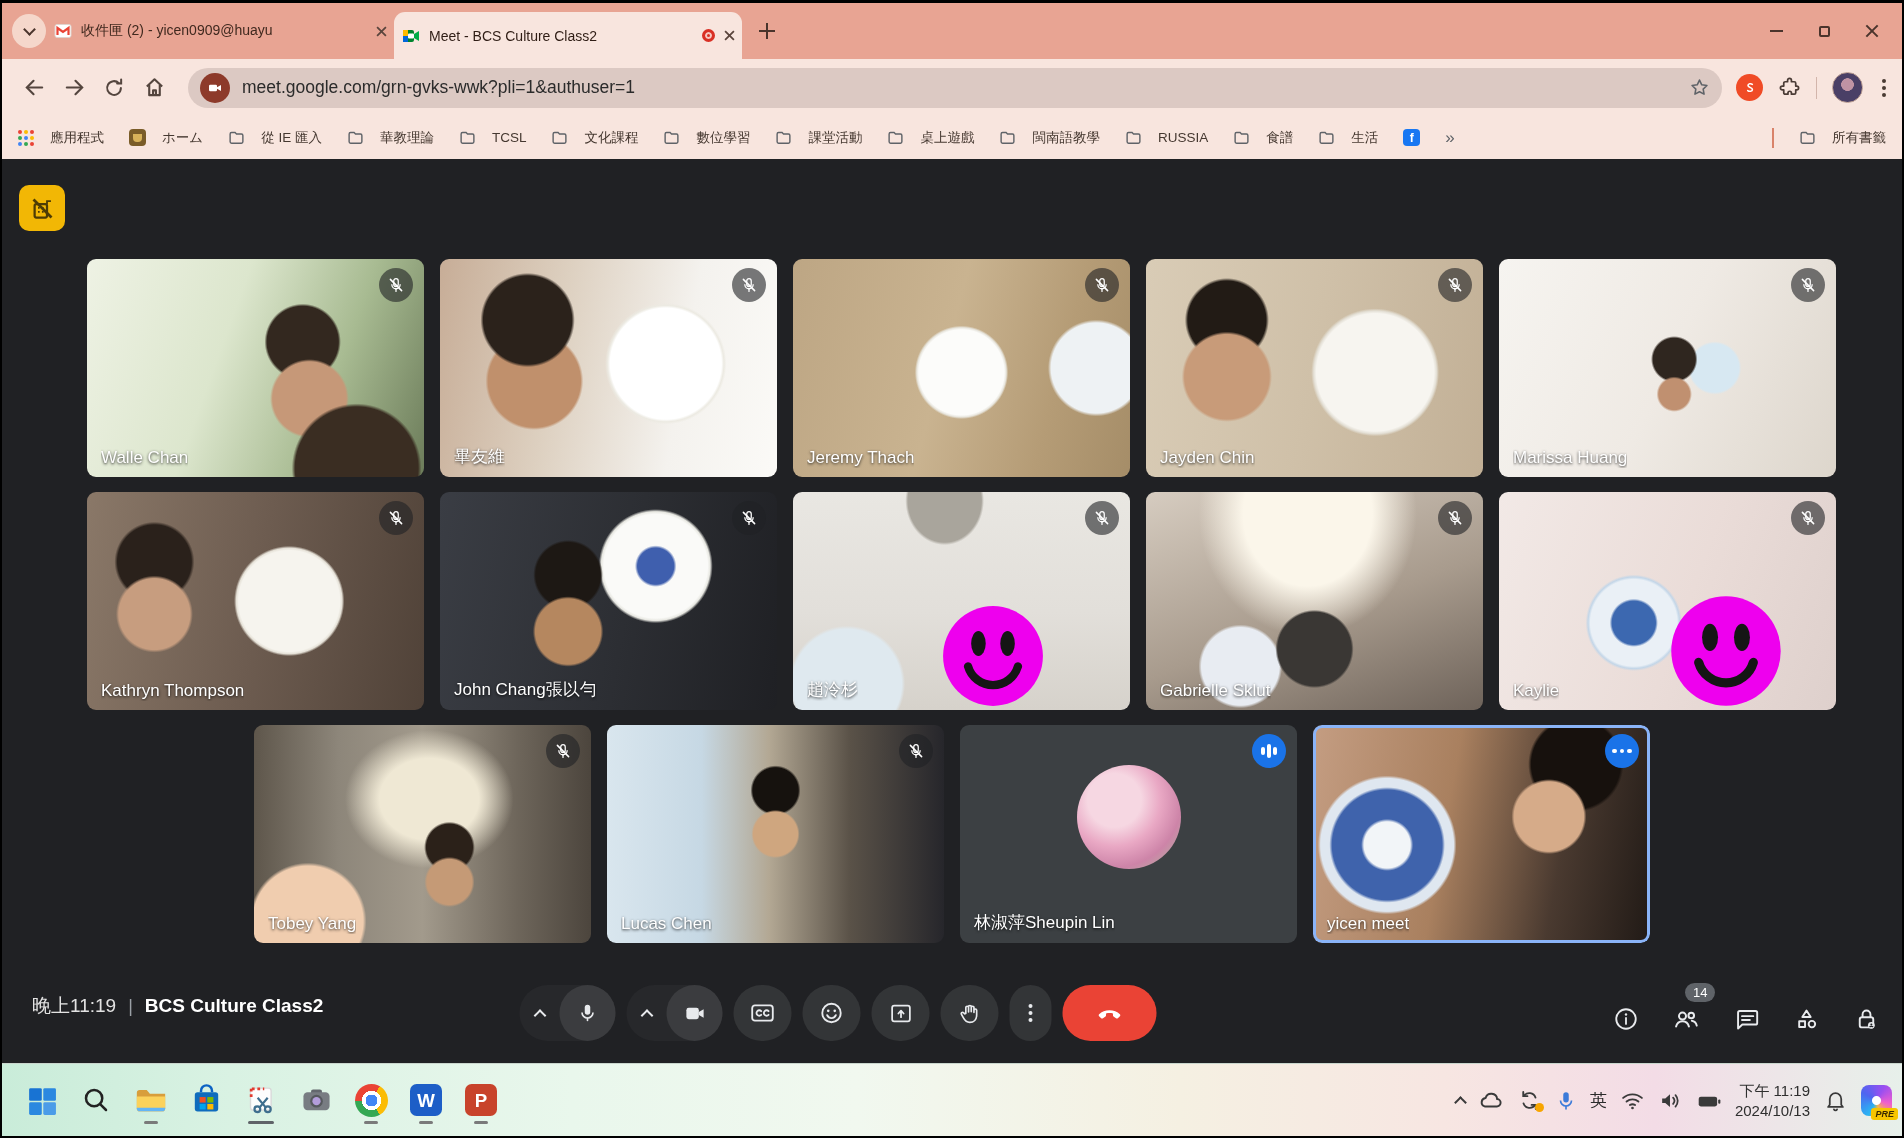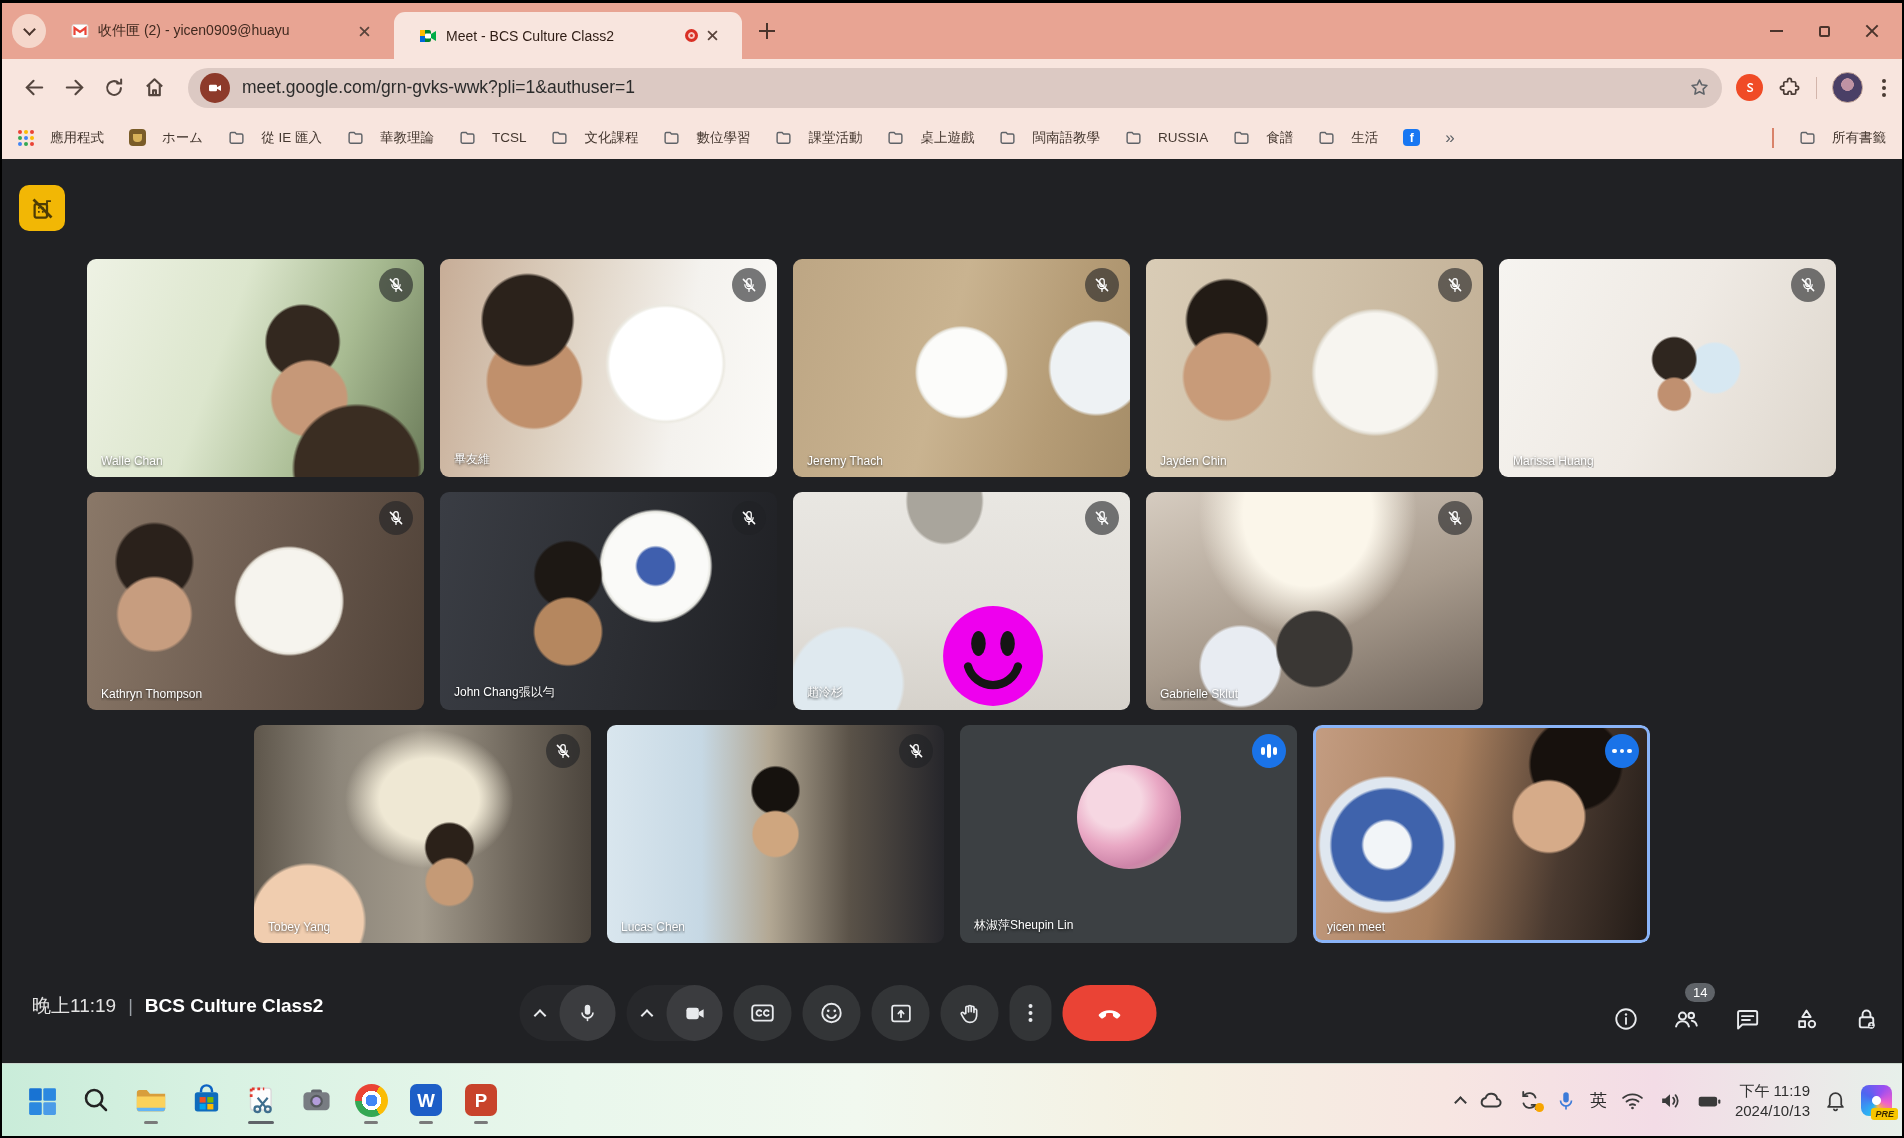--- a/index.html
+++ b/index.html
@@ -3,21 +3,21 @@
 <meta charset="utf-8">
 <style>
   *{box-sizing:border-box;margin:0;padding:0}
   html,body{width:1904px;height:1138px;background:#000;font-family:"Liberation Sans",sans-serif;overflow:hidden}
   .screen{position:absolute;left:2px;top:3px;width:1900px;height:1133px;display:flex;flex-direction:column;background:#202124}
 
   
   .tabstrip{height:56px;background:#e8a493;display:flex;align-items:center;position:relative;flex:none}
   .tabchev{width:34px;height:34px;border-radius:50%;background:#f5d7cb;margin-left:10px;display:flex;align-items:center;justify-content:center;flex:none}
   .chev-d{width:9px;height:9px;border-left:2px solid #4a342c;border-bottom:2px solid #4a342c;transform:rotate(-45deg);margin-top:-4px}
-  .tab{display:flex;align-items:center;gap:9px;padding:0 24px;width:348px;flex:none;color:#40291f;font-size:14px}
+  .tab{display:flex;align-items:center;gap:9px;padding:0 7px;width:348px;flex:none;color:#40291f;font-size:14px}
   .tab .ttl{flex:1;white-space:nowrap;overflow:hidden;text-overflow:ellipsis}
   .tab.active{align-self:flex-end;height:47px;background:#f8e5de;border-radius:11px 11px 0 0;color:#2f1d15}
   .xbtn{flex:none;display:flex}
   .rec{width:13px;height:13px;border:3px solid #d93025;border-radius:50%;background:#d93025;box-shadow:inset 0 0 0 2px #f6c7c0;flex:none}
   .newtab{width:30px;height:30px;margin-left:10px;position:relative;flex:none}
   .newtab::before,.newtab::after{content:"";position:absolute;background:#4a342c;left:50%;top:50%}
   .newtab::before{width:16px;height:2px;transform:translate(-50%,-50%)}
   .newtab::after{width:2px;height:16px;transform:translate(-50%,-50%)}
   .wctrls{position:absolute;right:6px;top:0;height:56px;display:flex;align-items:center}
   .wc{width:48px;height:56px;display:flex;align-items:center;justify-content:center}
@@ -52,21 +52,21 @@
   .ovf{font-size:17px;color:#5f6368;flex:none}
   .bdiv{width:2px;height:20px;background:#d9836a;margin-left:auto;flex:none}
 
   
   .meet{flex:1;position:relative;background:#202124;overflow:hidden}
   .ybadge{position:absolute;left:17px;top:26px;width:46px;height:46px;border-radius:10px;background:#f2b705;display:flex;align-items:center;justify-content:center}
   .grid-row{position:absolute;display:flex;gap:16px}
   .r1{left:85px;top:100px}.r2{left:85px;top:333px}.r3{left:252px;top:566px}
   .tile{position:relative;width:337px;height:218px;border-radius:9px;overflow:hidden;background:#3c4043;flex:none}
   .tile.self{box-shadow:inset 0 0 0 3px #8ab4f8}
-  .pname{position:absolute;left:14px;bottom:9px;color:#fff;font-size:12px;text-shadow:0 1px 3px rgba(0,0,0,.85);max-width:86%;white-space:nowrap;overflow:hidden;text-overflow:ellipsis}
+  .pname{position:absolute;left:14px;bottom:9px;color:#fff;font-size:17px;text-shadow:0 1px 3px rgba(0,0,0,.85);max-width:86%;white-space:nowrap;overflow:hidden;text-overflow:ellipsis}
   .tbadge{position:absolute;top:9px;right:11px;width:34px;height:34px;border-radius:50%;background:rgba(32,33,36,.6);display:flex;align-items:center;justify-content:center}
   .tbadge.blue{background:#1a73e8}
   .eq{display:flex;align-items:center;gap:2.5px}
   .eq i{width:3.5px;background:#fff;border-radius:2px}
   .eq i:nth-child(1){height:8px}.eq i:nth-child(2){height:14px}.eq i:nth-child(3){height:8px}
   .dots3h{display:flex;gap:3px}
   .dots3h i{width:4.5px;height:4.5px;border-radius:50%;background:#fff}
   .smiley{position:absolute}
   .sA{left:148px;top:112px;width:104px;height:104px}
   .sB{left:170px;top:102px;width:114px;height:114px}
@@ -456,20 +456,37 @@
         <div class="tbadge">
             <svg width="18" height="18" viewBox="0 0 24 24" fill="none" stroke="#fff" stroke-width="1.7" stroke-linecap="round">
               <rect x="9" y="3.5" width="6" height="10.5" rx="3"></rect>
               <path d="M6.5 11.5a5.5 5.5 0 0 0 11 0"></path>
               <path d="M12 17.5v3"></path>
               <path d="M4.5 4.5l15 15" stroke-width="2"></path>
             </svg>
           </div>
         <div class="pname">Gabrielle Sklut</div>
       </div>
+      <div class="tile v10">
+        <div class="tbadge">
+            <svg width="18" height="18" viewBox="0 0 24 24" fill="none" stroke="#fff" stroke-width="1.7" stroke-linecap="round">
+              <rect x="9" y="3.5" width="6" height="10.5" rx="3"></rect>
+              <path d="M6.5 11.5a5.5 5.5 0 0 0 11 0"></path>
+              <path d="M12 17.5v3"></path>
+              <path d="M4.5 4.5l15 15" stroke-width="2"></path>
+            </svg>
+          </div>
+        <svg class="smiley sB" viewBox="0 0 100 100">
+            <circle cx="50" cy="50" r="48" fill="#ee00ee"></circle>
+            <ellipse cx="36" cy="38" rx="7" ry="12" fill="#151515"></ellipse>
+            <ellipse cx="64" cy="38" rx="7" ry="12" fill="#151515"></ellipse>
+            <path d="M26 60a25 25 0 0 0 48 0" fill="none" stroke="#151515" stroke-width="8" stroke-linecap="round"></path>
+          </svg>
+        <div class="pname">Kaylie</div>
+      </div>
     </div>
 
     <div class="grid-row r3">
       <div class="tile v11">
         <div class="tbadge">
             <svg width="18" height="18" viewBox="0 0 24 24" fill="none" stroke="#fff" stroke-width="1.7" stroke-linecap="round">
               <rect x="9" y="3.5" width="6" height="10.5" rx="3"></rect>
               <path d="M6.5 11.5a5.5 5.5 0 0 0 11 0"></path>
               <path d="M12 17.5v3"></path>
               <path d="M4.5 4.5l15 15" stroke-width="2"></path>

